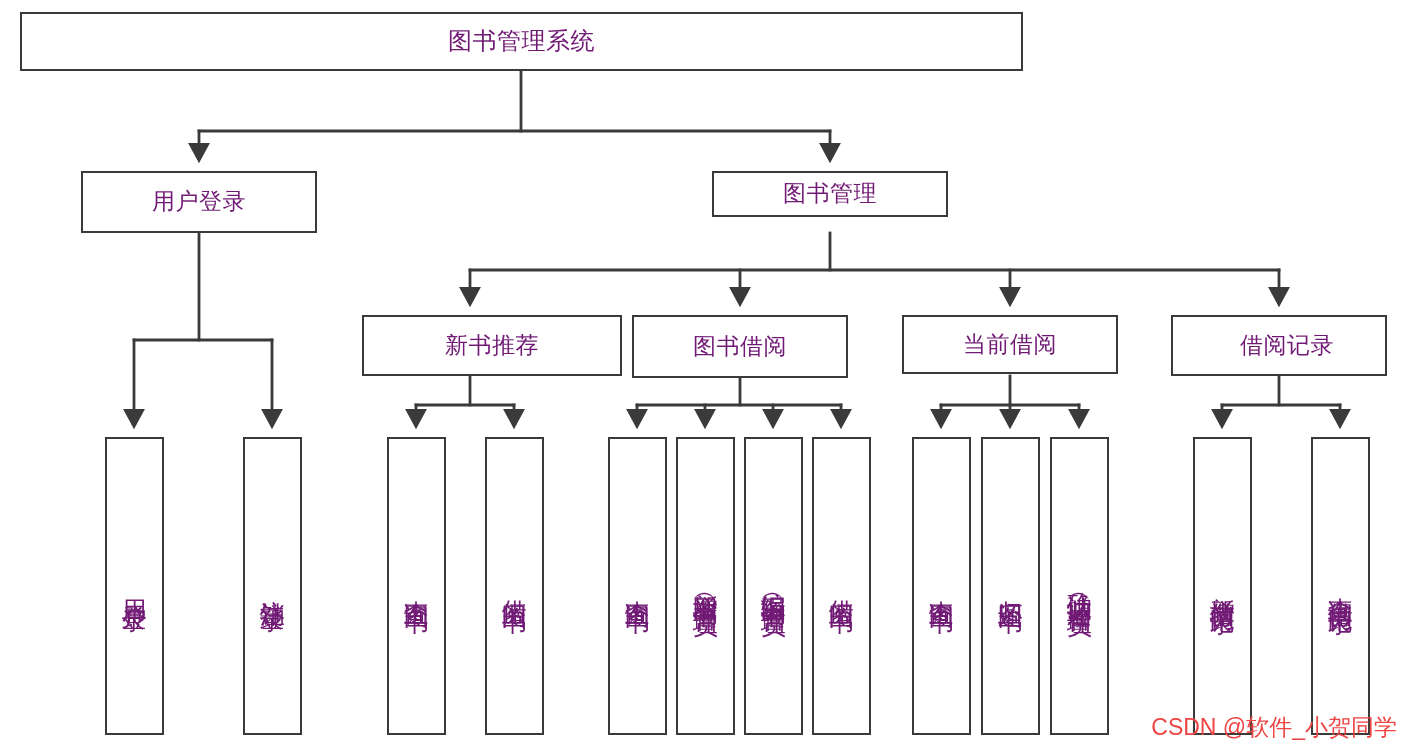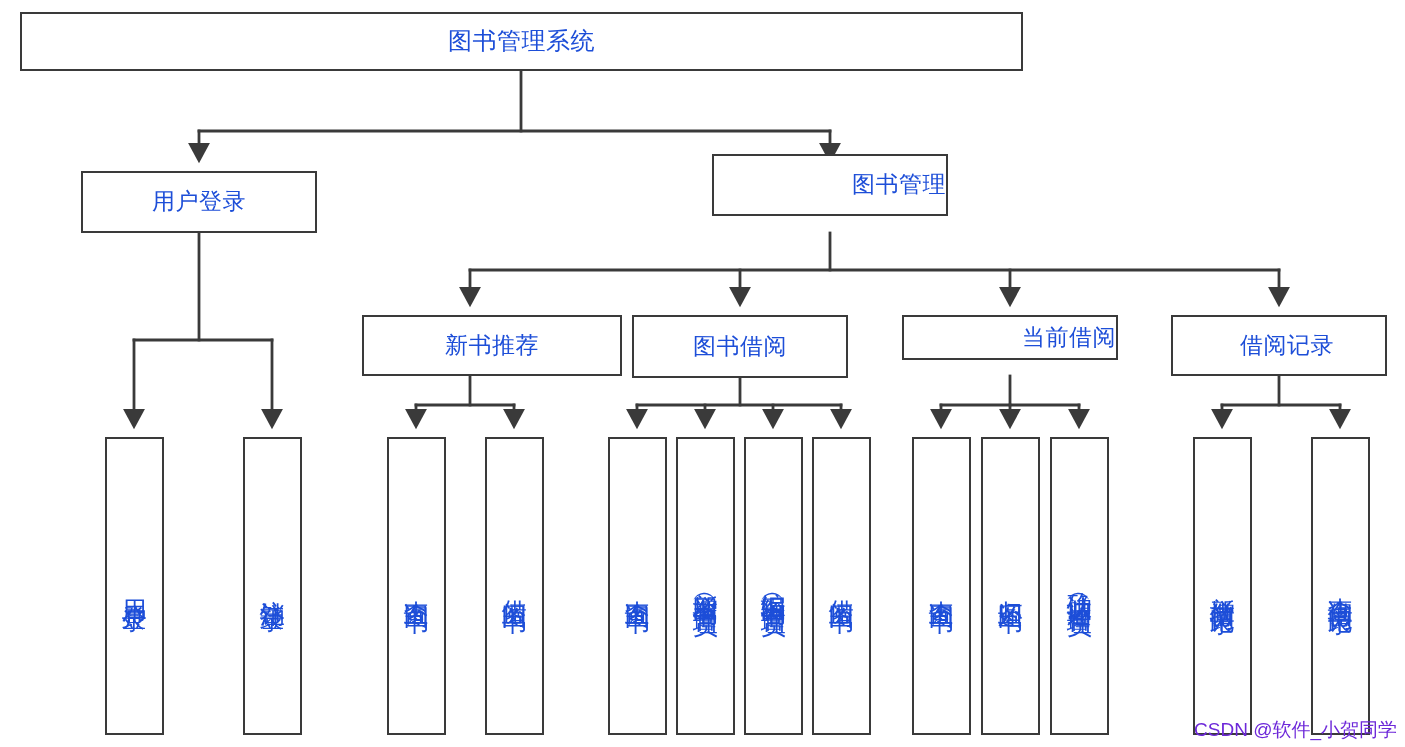--- a/index.html
+++ b/index.html
@@ -26,21 +26,21 @@
     pointer-events: none;
   }
   .node {
     position: absolute;
     box-sizing: border-box;
     background: #ffffff;
     border: 2.5px solid #3a3a3a;
     display: flex;
     align-items: center;
     justify-content: center;
-    color: #1d4ed8;
+    color: #701a75;
     z-index: 2;
   }
   .node .lbl {
     display: block;
     text-align: center;
     line-height: 1.18;
     letter-spacing: 0.5px;
   }
   
   .node.h .lbl {
@@ -59,22 +59,22 @@
     text-orientation: upright;
     font-size: 25px;
     line-height: 1.05;
     letter-spacing: 3px;
     white-space: nowrap;
   }
   .watermark {
     position: absolute;
     right: 8px;
     bottom: 4px;
-    font-size: 19px;
-    color: #6d28d9;
+    font-size: 23px;
+    color: #ef4444;
     z-index: 5;
     white-space: nowrap;
     font-family: "Liberation Sans", "DejaVu Sans", sans-serif;
   }
 </style>
 </head>
 <body>
 
 <div id="canvas">
 
@@ -129,33 +129,33 @@
   </svg>
 
   <div class="node root h" style="left:20px; top:12px; width:1003px; height:59px;">
     <span class="lbl">图书管理系统</span>
   </div>
 
   <div class="node h" style="left:81px; top:171px; width:236px; height:62px;">
     <span class="lbl">用户登录</span>
   </div>
 
-  <div class="node h" style="left:712px; top:154px; width:236px; height:62px;justify-content:flex-end;">
+  <div class="node h" style="left:712px; top:171px; width:236px; height:46px;">
     <span class="lbl">图书管理</span>
   </div>
 
   <div class="node h" style="left:362px; top:315px; width:260px; height:61px;">
     <span class="lbl">新书推荐</span>
   </div>
 
   <div class="node h" style="left:632px; top:315px; width:216px; height:63px;">
     <span class="lbl">图书借阅</span>
   </div>
 
-  <div class="node h" style="left:902px; top:315px; width:216px; height:45px;justify-content:flex-end;">
+  <div class="node h" style="left:902px; top:315px; width:216px; height:59px;">
     <span class="lbl">当前借阅</span>
   </div>
 
   <div class="node h" style="left:1171px; top:315px; width:216px; height:61px;padding-left:16px;">
     <span class="lbl">借阅记录</span>
   </div>
 
   <div class="node v" style="left:105px; top:437px; width:59px; height:298px;">
     <span class="lbl">用户登录</span>
   </div>

